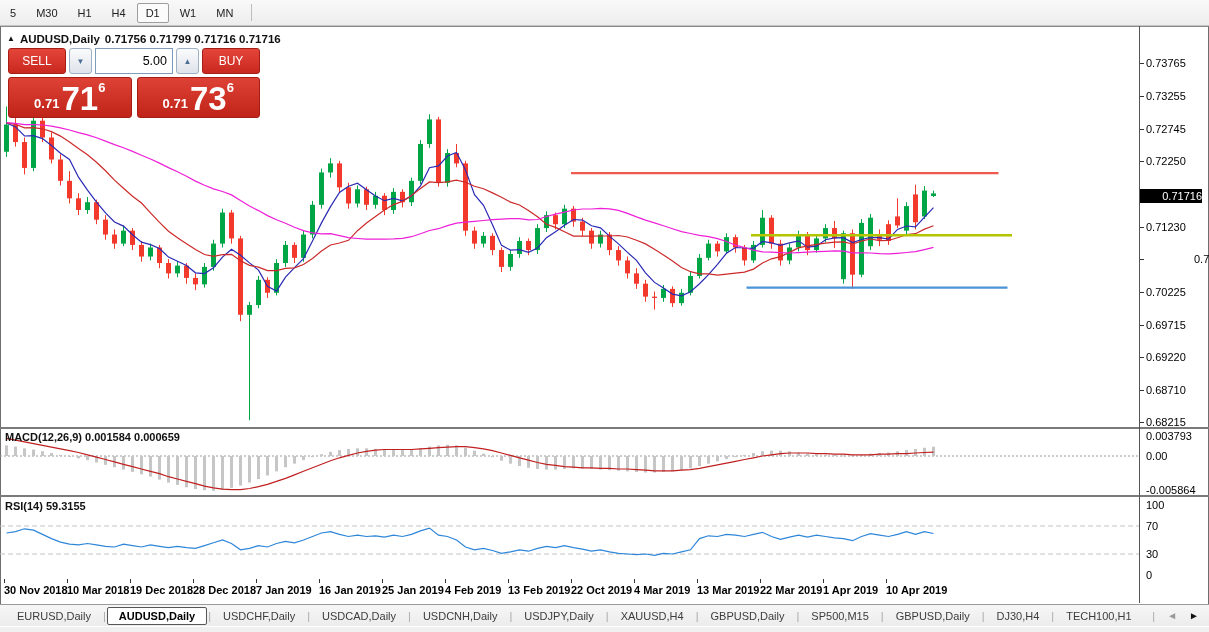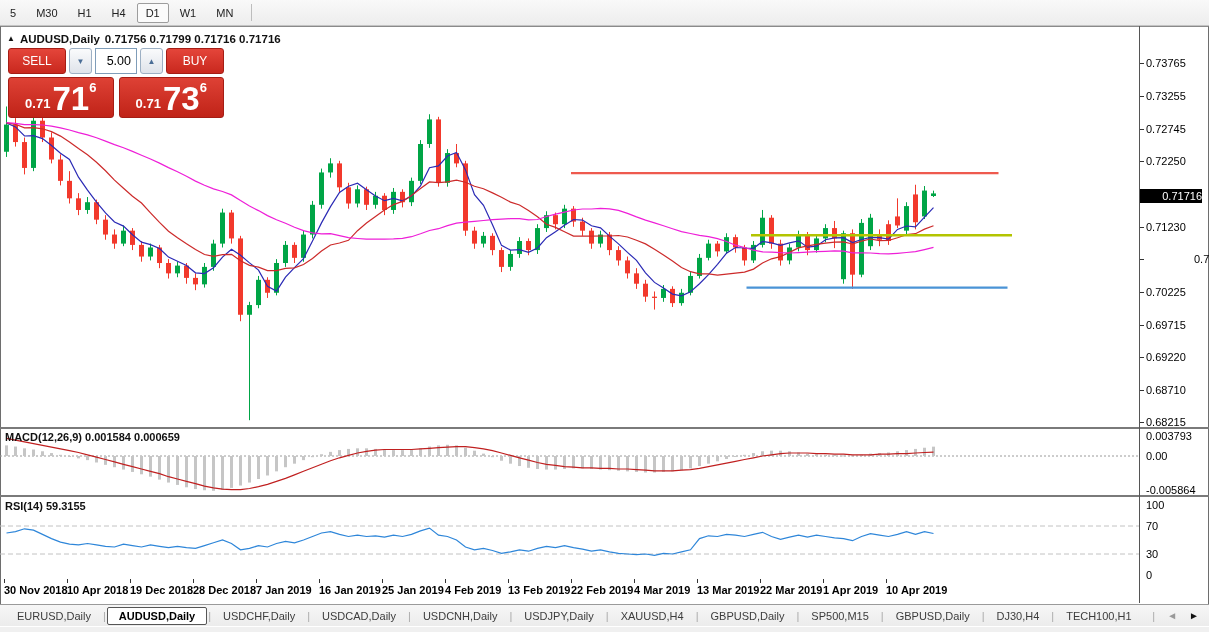--- a/index.html
+++ b/index.html
@@ -25,21 +25,21 @@
   .ind-label{position:absolute;left:5px;font-size:11px;font-weight:600;color:#111;z-index:5;}
   
   .axis-label{position:absolute;left:1146px;font-size:11px;color:#000;white-space:nowrap;}
   .axis-tick{position:absolute;left:1140px;width:4px;height:1px;background:#333;}
   #current-price-box{position:absolute;left:1140px;top:189px;width:56px;height:14px;
     background:#000;color:#fff;font-size:11px;line-height:14px;padding-left:6px;z-index:6;text-align:right;}
   
   .date-label{position:absolute;top:584px;font-size:11px;color:#000;white-space:nowrap;font-weight:bold;}
   .date-tick{position:absolute;top:579px;width:1px;height:4px;background:#333;}
   
-  #trade-widget{position:absolute;left:8px;top:48px;width:216px;z-index:8;}
+  #trade-widget{position:absolute;left:8px;top:48px;width:252px;z-index:8;}
   #trade-row1{display:flex;gap:3px;height:26px;}
   .trade-btn{flex:0 0 56px;border-radius:3px;border:1px solid #a51d15;
     background:linear-gradient(#e4453a,#c9281e);color:#fff;font-size:12px;
     display:flex;align-items:center;justify-content:center;cursor:pointer;}
   .spin-btn{flex:0 0 21px;border-radius:3px;border:1px solid #9db0c4;
     background:linear-gradient(#fafbfc,#dfe3ea);color:#4a6d96;font-size:8px;
     display:flex;align-items:center;justify-content:center;cursor:pointer;}
   #volume-box{flex:1 1 auto;border:1px solid #7f9db9;background:#fff;color:#000;
     font-size:12.5px;display:flex;align-items:center;justify-content:flex-end;padding-right:5px;}
   #trade-row2{display:flex;gap:5px;margin-top:3px;height:41px;}
@@ -478,37 +478,37 @@
 <div id="rsi-axis">
     <div class="axis-label" style="top: 499px;">100</div>
     <div class="axis-label" style="top: 520px;">70</div>
     <div class="axis-label" style="top: 548px;">30</div>
     <div class="axis-label" style="top: 569px;">0</div>
   </div>
 <div id="date-axis">
     <div class="date-tick" style="left: 4px;"></div>
     <div class="date-label" style="left: 4px;">30 Nov 2018</div>
     <div class="date-tick" style="left: 67px;"></div>
-    <div class="date-label" style="left: 67px;">10 Apr 2018</div>
+    <div class="date-label" style="left: 67px;">10 Mar 2018</div>
     <div class="date-tick" style="left: 130px;"></div>
     <div class="date-label" style="left: 130px;">19 Dec 2018</div>
     <div class="date-tick" style="left: 193px;"></div>
     <div class="date-label" style="left: 193px;">28 Dec 2018</div>
     <div class="date-tick" style="left: 256px;"></div>
     <div class="date-label" style="left: 256px;">7 Jan 2019</div>
     <div class="date-tick" style="left: 319px;"></div>
     <div class="date-label" style="left: 319px;">16 Jan 2019</div>
     <div class="date-tick" style="left: 382px;"></div>
     <div class="date-label" style="left: 382px;">25 Jan 2019</div>
     <div class="date-tick" style="left: 445px;"></div>
     <div class="date-label" style="left: 445px;">4 Feb 2019</div>
     <div class="date-tick" style="left: 508px;"></div>
     <div class="date-label" style="left: 508px;">13 Feb 2019</div>
     <div class="date-tick" style="left: 571px;"></div>
-    <div class="date-label" style="left: 571px;">22 Feb 2019</div>
+    <div class="date-label" style="left: 571px;">22 Oct 2019</div>
     <div class="date-tick" style="left: 634px;"></div>
     <div class="date-label" style="left: 634px;">4 Mar 2019</div>
     <div class="date-tick" style="left: 697px;"></div>
     <div class="date-label" style="left: 697px;">13 Mar 2019</div>
     <div class="date-tick" style="left: 760px;"></div>
     <div class="date-label" style="left: 760px;">22 Mar 2019</div>
     <div class="date-tick" style="left: 823px;"></div>
     <div class="date-label" style="left: 823px;">1 Apr 2019</div>
     <div class="date-tick" style="left: 886px;"></div>
     <div class="date-label" style="left: 886px;">10 Apr 2019</div>

